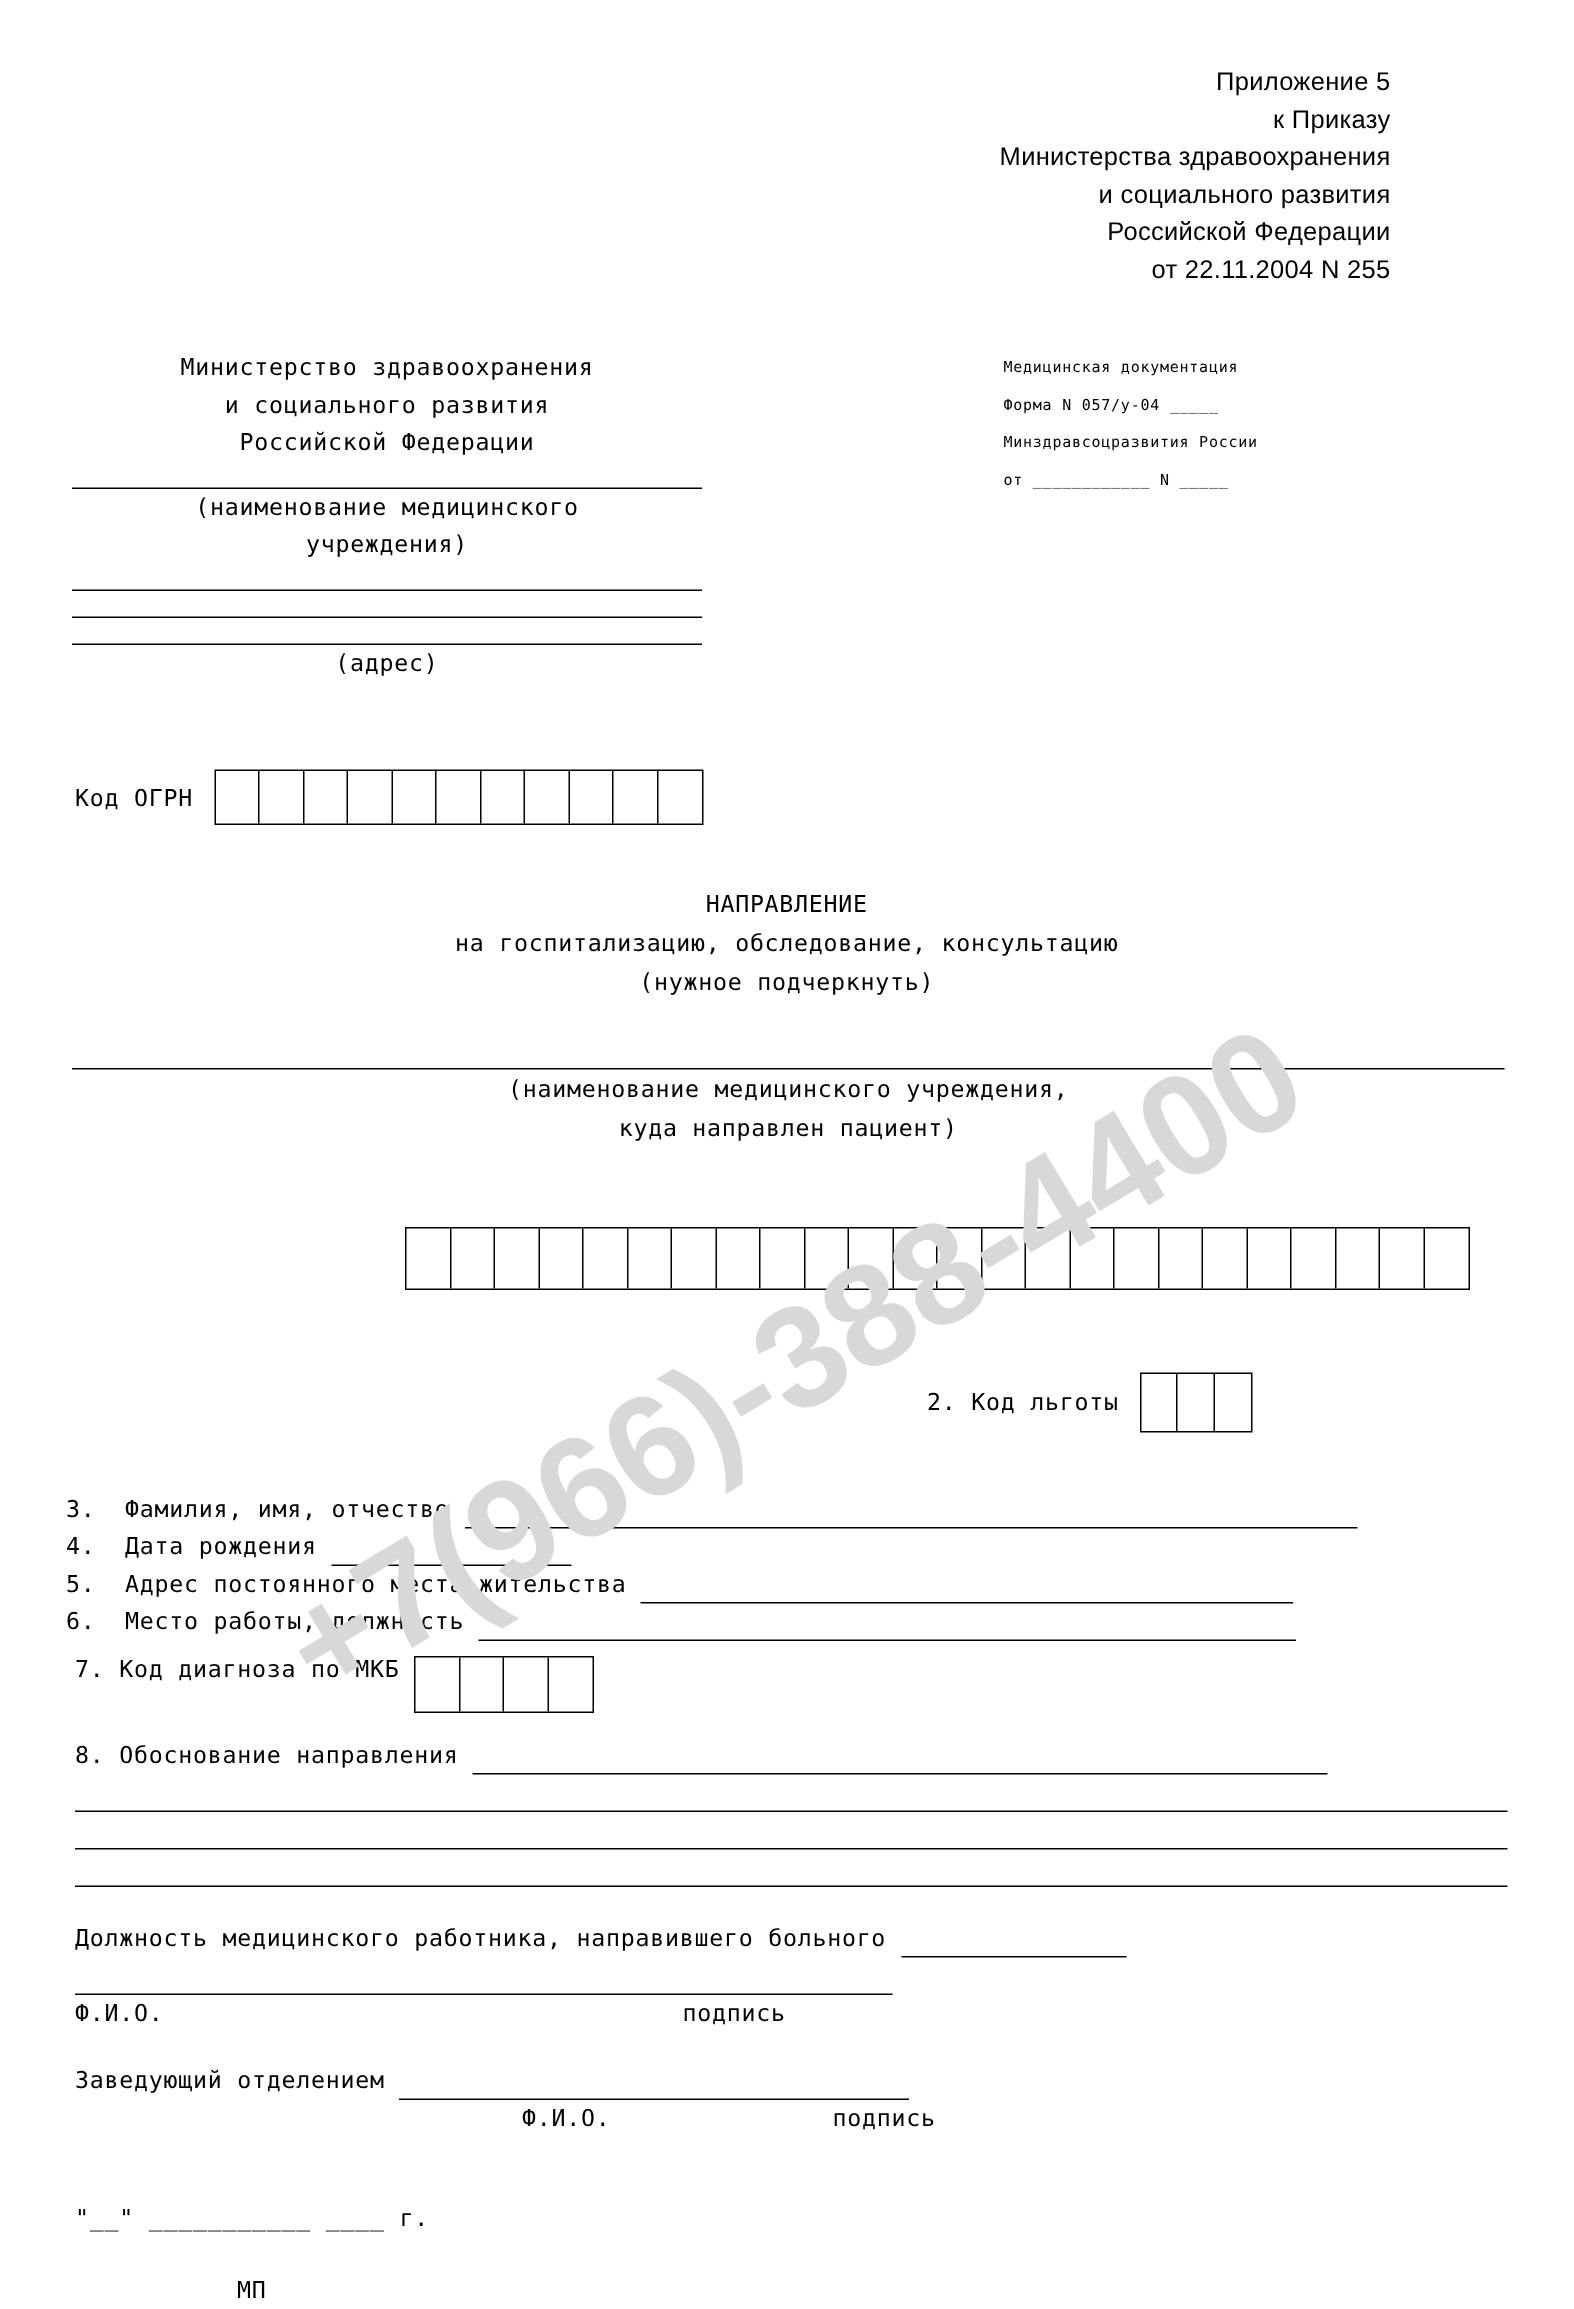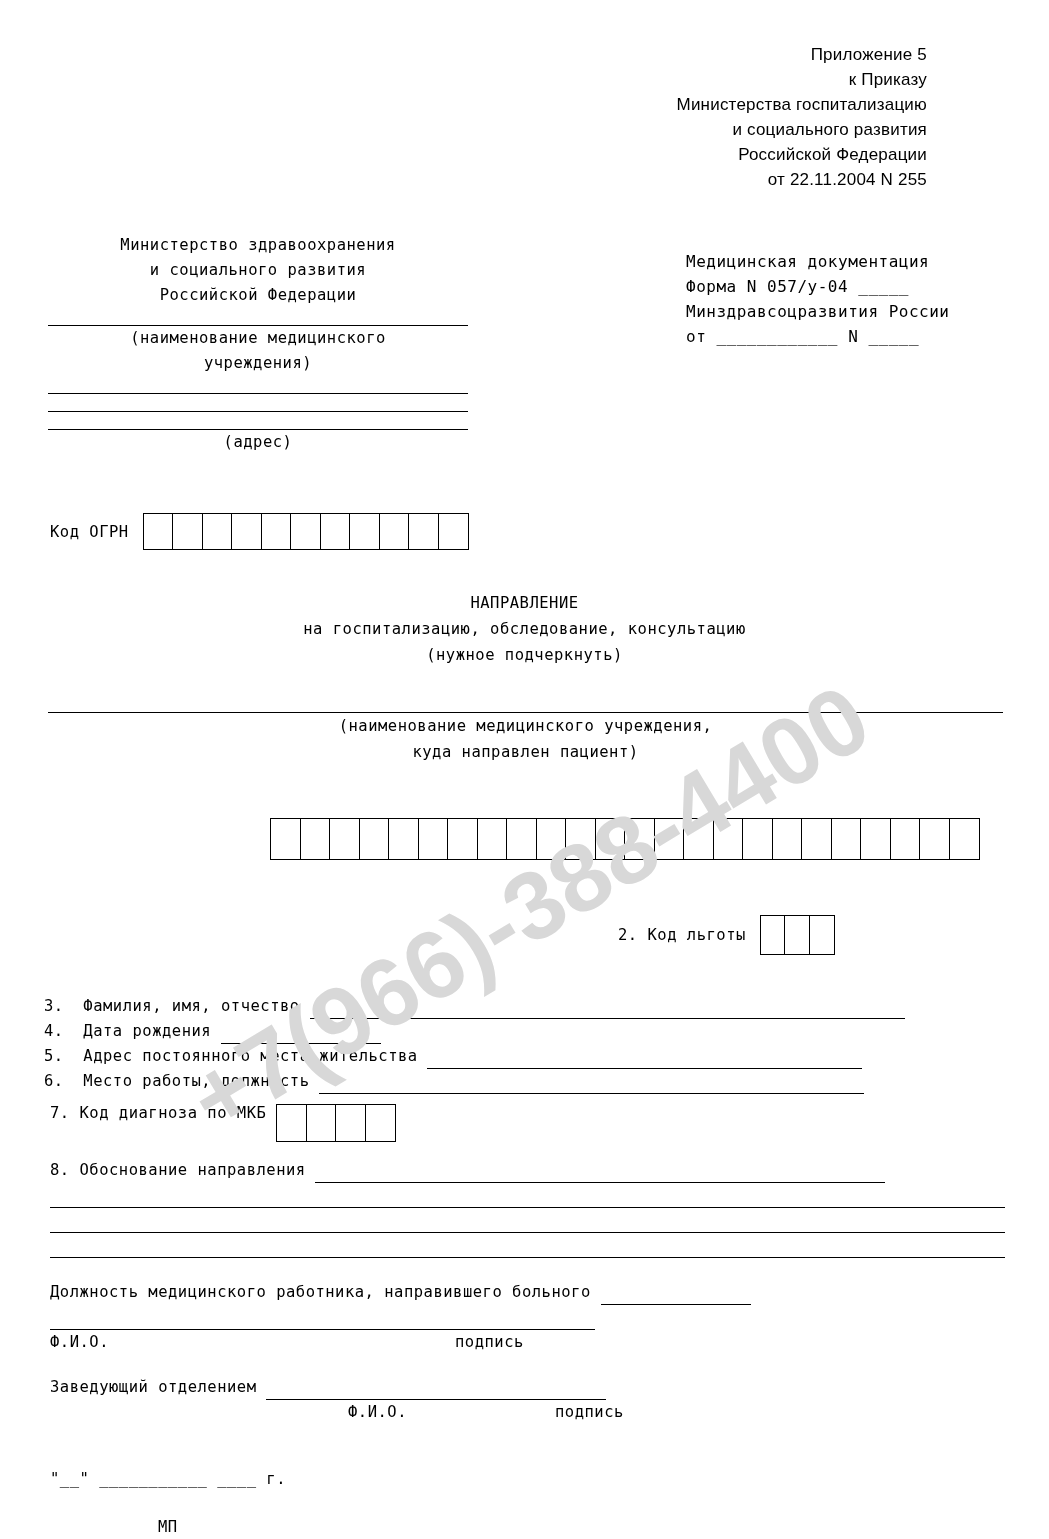--- a/index.html
+++ b/index.html
@@ -28,25 +28,24 @@
   .org-left {
     position:absolute; top:233px; left:48px; width:420px;
     font-size:15.5px; line-height:25px;
     text-align:center;
     letter-spacing:0.5px;
   }
   .org-left .lines { text-align:left; }
   .ul-line { display:block; border-bottom:1px solid #000; height:17px; }
 
   .org-right {
-    position:absolute; top:233px; left:686px; width:360px;
-    font-size:16px; line-height:25px;
+    position:absolute; top:233px; left:669px; width:360px;
+    font-size:10px; line-height:25px;
     letter-spacing:0.5px;
     white-space:nowrap;
-    margin-top:16px;
   }
   .gap { margin-top:22px; }
 
   
   .ogrn-row { position:absolute; top:513px; left:50px; display:flex; align-items:center; }
   .ogrn-label { font-size:15.5px; letter-spacing:0.5px; margin-right:14px; }
   .boxes { display:flex; border:1px solid #000; }
   .boxes > span {
     display:block;
     border-right:1px solid #000;
@@ -136,21 +135,21 @@
   }
 </style>
 </head>
 <body>
 
 <div class="page">
 
   <div class="appendix">
     <div>Приложение 5</div>
     <div>к Приказу</div>
-    <div>Министерства госпитализацию</div>
+    <div>Министерства здравоохранения</div>
     <div>и социального развития</div>
     <div>Российской Федерации</div>
     <div>от 22.11.2004 N 255</div>
   </div>
 
   <div class="org-left">
     <div>Министерство здравоохранения</div>
     <div>и социального развития</div>
     <div>Российской Федерации</div>
     <div class="lines">

